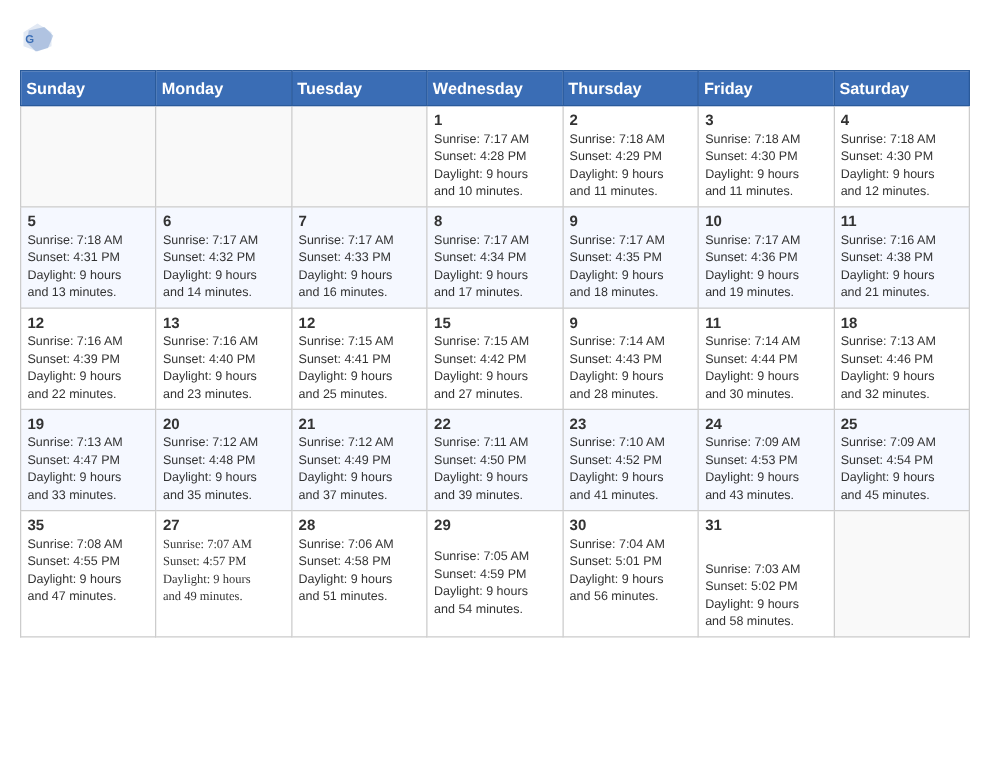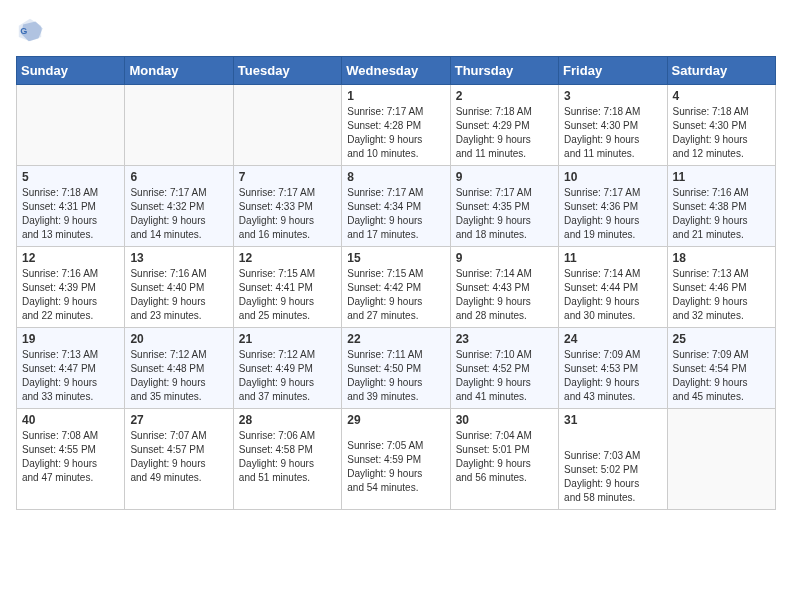--- a/index.html
+++ b/index.html
@@ -309,29 +309,29 @@
         <td>
           <span class="day-number">25</span>
           <div class="day-info" style="white-space: pre-line;">Sunrise: 7:09 AM
 Sunset: 4:54 PM
 Daylight: 9 hours
 and 45 minutes.</div>
         </td>
       </tr>
       <tr>
         <td>
-          <span class="day-number">40</span>
+          <span class="day-number">35</span>
           <div class="day-info" style="white-space: pre-line;">Sunrise: 7:08 AM
 Sunset: 4:55 PM
 Daylight: 9 hours
 and 47 minutes.</div>
         </td>
         <td>
           <span class="day-number">27</span>
-          <div class="day-info" style="white-space: pre-line;">Sunrise: 7:07 AM
+          <div class="day-info" style="white-space: pre-line; font-family: Liberation Serif, serif;">Sunrise: 7:07 AM
 Sunset: 4:57 PM
 Daylight: 9 hours
 and 49 minutes.</div>
         </td>
         <td>
           <span class="day-number">28</span>
           <div class="day-info" style="white-space: pre-line;">Sunrise: 7:06 AM
 Sunset: 4:58 PM
 Daylight: 9 hours
 and 51 minutes.</div>

